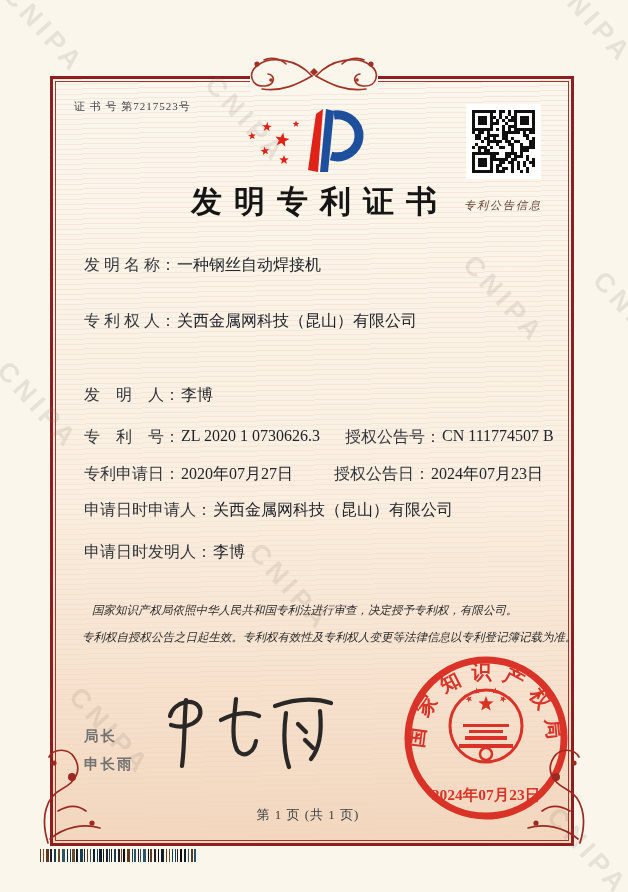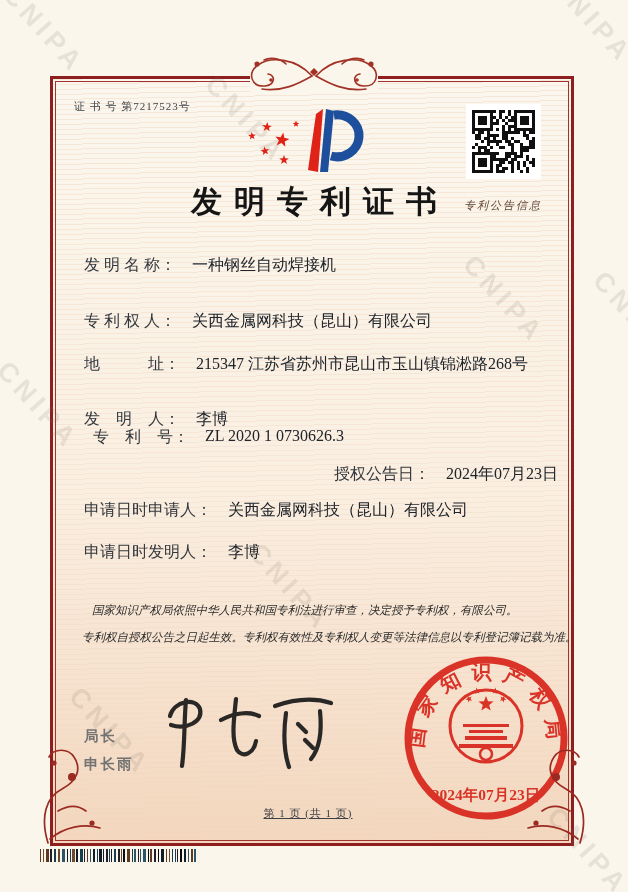--- a/index.html
+++ b/index.html
@@ -31,28 +31,28 @@
   .qr-wrap{position:absolute;left:464px;top:104px;width:78px;text-align:center;}
   .qr-box{display:inline-block;background:#fff;padding:2px;line-height:0;}
   .qr-caption{margin-top:17px;font-size:11px;color:#5f4335;letter-spacing:2px;font-style:italic;white-space:nowrap;}
   .logo{position:absolute;left:238px;top:104px;width:152px;height:76px;}
   .title{
     position:absolute;left:0;right:0;top:181px;text-align:center;
     font-size:31px;font-weight:700;color:#151515;letter-spacing:12px;text-indent:12px;white-space:nowrap;
   }
   .row{position:absolute;display:flex;font-size:16px;}
   .row .lbl{white-space:pre;color:#33373d;}
-  .row .val{margin-left:16px;color:#20242b;white-space:nowrap;}
+  .row .val{margin-left:1px;color:#20242b;white-space:nowrap;}
   .statement{position:absolute;left:68px;top:597px;width:496px;font-size:11.5px;font-style:italic;color:#2a2a2a;line-height:27px;}
   .statement .l1{text-indent:24px;white-space:nowrap;}
   .statement .l2{white-space:nowrap;margin-left:14px;}
   .director{position:absolute;left:84px;font-family:"Liberation Sans",sans-serif;font-weight:700;font-size:14.5px;color:#737373;letter-spacing:2px;}
   .sig{position:absolute;left:158px;top:686px;width:185px;height:95px;}
   .seal{position:absolute;left:398px;top:654px;width:176px;height:172px;opacity:.93;z-index:4;}
-  .footer-page{position:absolute;left:0;right:12px;top:806px;text-align:center;font-size:11px;color:#3d4045;letter-spacing:1px;text-decoration:underline;}
+  .footer-page{position:absolute;left:0;right:12px;top:806px;text-align:center;font-size:13px;color:#3d4045;letter-spacing:1px;}
   .barcode{position:absolute;left:40px;top:849px;width:158px;height:13px;line-height:0;}
   .ornament-top{position:absolute;left:224px;top:50px;width:180px;height:50px;z-index:3;}
   .flourish{position:absolute;z-index:3;}
   .fl-bl{left:36px;top:733px;width:84px;height:112px;}
   .fl-br{left:508px;top:733px;width:84px;height:112px;}
 </style>
 </head>
 <body>
 
 <div class="page">
@@ -367,31 +367,35 @@
     <div class="title">发明专利证书</div>
 
     <div class="row" style="left:84px;top:255px">
       <span class="lbl">发 明 名 称：</span>
       <span class="val">一种钢丝自动焊接机</span>
     </div>
     <div class="row" style="left:84px;top:311px">
       <span class="lbl">专 利 权 人：</span>
       <span class="val">关西金属网科技（昆山）有限公司</span>
     </div>
-    <div class="row" style="left:84px;top:354px">
-      <span class="lbl">地　　　址：</span>
-      <span class="val">215347 江苏省苏州市昆山市玉山镇锦淞路268号</span>
-    </div>
-    <div class="row" style="left:84px;top:409px">
+    <div class="row" style="left:84px;top:385px">
       <span class="lbl">发　明　人：</span>
       <span class="val">李博</span>
     </div>
-    <div class="row" style="left:93px;top:427px">
+    <div class="row" style="left:84px;top:427px">
       <span class="lbl">专　利　号：</span>
       <span class="val">ZL 2020 1 0730626.3</span>
+    </div>
+    <div class="row" style="left:345px;top:427px">
+      <span class="lbl">授权公告号：</span>
+      <span class="val">CN 111774507 B</span>
+    </div>
+    <div class="row" style="left:84px;top:464px">
+      <span class="lbl">专利申请日：</span>
+      <span class="val">2020年07月27日</span>
     </div>
     <div class="row" style="left:334px;top:464px">
       <span class="lbl">授权公告日：</span>
       <span class="val">2024年07月23日</span>
     </div>
     <div class="row" style="left:84px;top:500px">
       <span class="lbl">申请日时申请人：</span>
       <span class="val">关西金属网科技（昆山）有限公司</span>
     </div>
     <div class="row" style="left:84px;top:542px">

